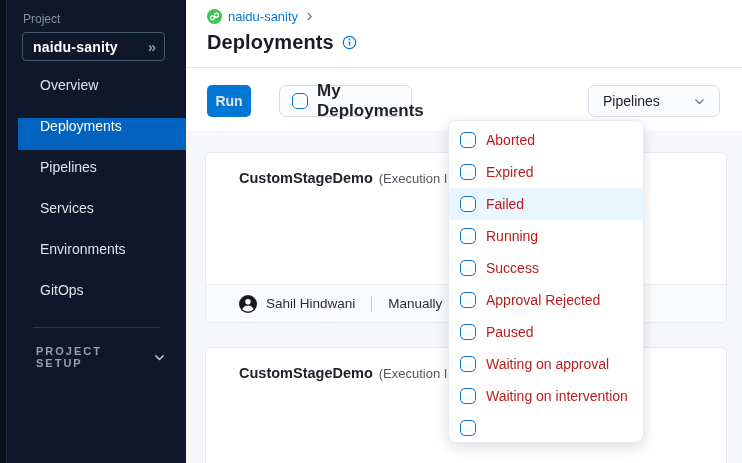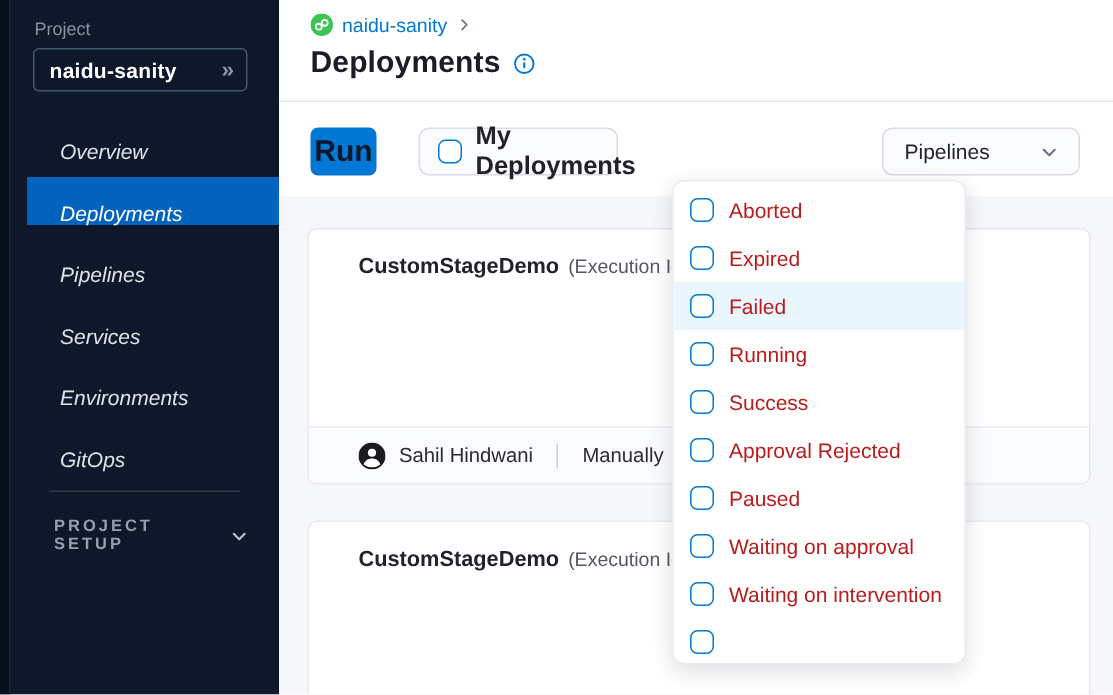--- a/index.html
+++ b/index.html
@@ -17,22 +17,22 @@
   .project-label { position:absolute; left:23px; top:12px; font-size:12px; color:#8393a2; }
   .project-input {
     position:absolute; left:22px; top:32px; width:143px; height:29px;
     border:1px solid #44586c; border-radius:4px; background:transparent;
     display:flex; align-items:center; padding:0 8px 0 10px; cursor:pointer;
   }
   .project-input .pname { color:#ffffff; font-size:14px; font-weight:bold; flex:1; letter-spacing:0.2px; }
   .project-input .dbl-chevron { color:#8596a7; font-size:15px; font-weight:bold; line-height:1; }
   .nav { position:absolute; left:0; top:77px; width:186px; }
   .nav-item {
-    height:32px; margin:0 0 9px 18px; width:168px; display:flex; align-items:flex-end;
-    padding-left:22px; color:#dde3e9; font-size:14px; cursor:pointer; border-radius:0;font-style:italic;
+    height:32px; margin:0 0 9px 18px; width:168px; display:flex; align-items:flex-start;
+    padding-left:22px; color:#dde3e9; font-size:14px; cursor:pointer; border-radius:0;
   }
   .nav-item.selected { background:#0263be; color:#ffffff; }
   .sb-divider { position:absolute; left:33px; top:327px; width:127px; height:1px; background:rgba(255,255,255,0.14); }
   .project-setup {
     position:absolute; left:36px; top:345px; width:130px; height:24px;
     display:flex; align-items:center; gap:14px; cursor:pointer;
   }
   .project-setup .ps-label { color:#93a1ad; font-size:11px; letter-spacing:2px; font-weight:bold; }
 
   
@@ -40,21 +40,21 @@
   .breadcrumb { position:absolute; left:21px; top:9px; display:flex; align-items:center; gap:6px; }
   .crumb-link { color:#0278d5; font-size:13px; font-weight:500; cursor:pointer; }
   .title-row { position:absolute; left:21px; top:31px; display:flex; align-items:center; gap:8px; }
   .page-title { font-size:20px; font-weight:bold; color:#1c1c28; letter-spacing:0.1px; }
 
   
   .toolbar { position:absolute; left:186px; top:69px; width:556px; height:62px; background:#ffffff; }
   .run-btn {
     position:absolute; left:21px; top:16px; width:44px; height:32px;
     background:#0278d5; border:none; border-radius:5px;
-    color:#0f172a; font-size:20px; font-weight:bold; font-family:inherit; cursor:pointer;
+    color:#e5e5e5; font-size:14px; font-weight:bold; font-family:inherit; cursor:pointer;
   }
   .chip {
     position:absolute; top:16px; height:32px; background:#fbfcfd; border:1px solid #d9dae5;
     border-radius:7px; display:flex; align-items:center; cursor:pointer;
   }
   .my-deployments { left:93px; width:133px; padding:0 12px; gap:9px; }
   .my-deployments .chip-label { font-size:17px; font-weight:bold; color:#22222a; }
   .select-chip { justify-content:space-between; padding:0 13px 0 14px; }
   .status-select { left:257px; width:129px; }
   .pipelines-select { left:402px; width:132px; }

